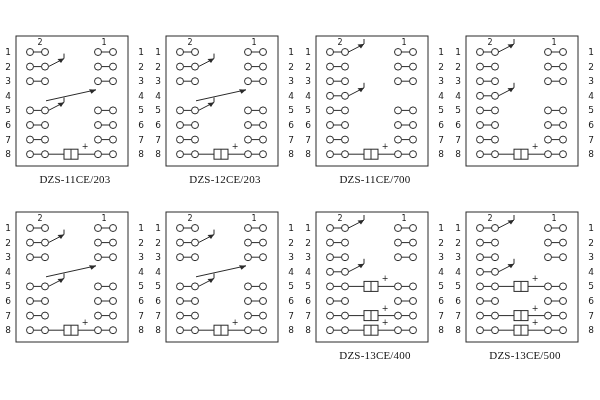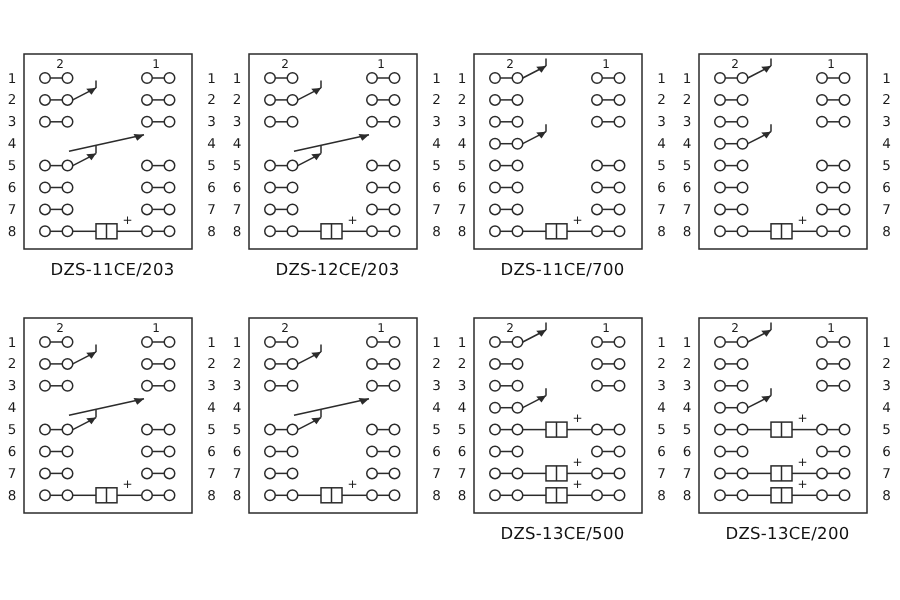--- a/index.html
+++ b/index.html
@@ -10,21 +10,21 @@
     padding:32px 0 6px 0;
     display:grid;
     grid-template-columns:repeat(4, 150px);
     grid-template-rows:repeat(2, 162px);
     row-gap:14px;
   }
   .cell { display:flex; flex-direction:column; align-items:center; }
   .diagram { width:150px; height:140px; display:block; }
   .label {
     font-size:11px; color:#111111; margin-top:1px;
-    letter-spacing:0.2px; text-align:center; white-space:nowrap;
+    letter-spacing:0.2px; text-align:center; white-space:nowrap;font-family:Liberation Serif, serif;
   }
   svg text { font-family:"DejaVu Sans", sans-serif; }
 </style>
 </head>
 <body>
 
 <main class="board">
   <figure class="cell">
     <svg class="diagram" viewBox="0 0 150 140">
         <rect x="16" y="4" width="112" height="130" fill="none" stroke="#2b2b2b" stroke-width="1"></rect>
@@ -579,21 +579,21 @@
         <line x1="33.5" y1="122.2" x2="41.5" y2="122.2" stroke="#2b2b2b" stroke-width="1"></line>
         <circle cx="98" cy="122.2" r="3.5" fill="#ffffff" stroke="#2b2b2b" stroke-width="1"></circle>
         <circle cx="113" cy="122.2" r="3.5" fill="#ffffff" stroke="#2b2b2b" stroke-width="1"></circle>
         <line x1="101.5" y1="122.2" x2="109.5" y2="122.2" stroke="#2b2b2b" stroke-width="1"></line>
         <line x1="48.5" y1="122.2" x2="64" y2="122.2" stroke="#2b2b2b" stroke-width="1"></line>
         <line x1="78" y1="122.2" x2="94.5" y2="122.2" stroke="#2b2b2b" stroke-width="1"></line>
         <rect x="64" y="117.2" width="14" height="10" fill="#ffffff" stroke="#2b2b2b" stroke-width="1"></rect>
         <line x1="71" y1="117.2" x2="71" y2="127.2" stroke="#2b2b2b" stroke-width="1"></line>
         <text x="85" y="117.2" font-size="8" fill="#1a1a1a" text-anchor="middle">+</text>
       </svg>
-    <figcaption class="label">DZS-13CE/500</figcaption>
+    <figcaption class="label">DZS-13CE/400</figcaption>
   </figure>
   <figure class="cell">
     <svg class="diagram" viewBox="0 0 150 140">
         <rect x="16" y="4" width="112" height="130" fill="none" stroke="#2b2b2b" stroke-width="1"></rect>
         <text x="8" y="23" font-size="9" fill="#1a1a1a" text-anchor="middle">1</text>
         <text x="141" y="23" font-size="9" fill="#1a1a1a" text-anchor="middle">1</text>
         <text x="8" y="37.6" font-size="9" fill="#1a1a1a" text-anchor="middle">2</text>
         <text x="141" y="37.6" font-size="9" fill="#1a1a1a" text-anchor="middle">2</text>
         <text x="8" y="52.2" font-size="9" fill="#1a1a1a" text-anchor="middle">3</text>
         <text x="141" y="52.2" font-size="9" fill="#1a1a1a" text-anchor="middle">3</text>
@@ -669,15 +669,15 @@
         <line x1="33.5" y1="122.2" x2="41.5" y2="122.2" stroke="#2b2b2b" stroke-width="1"></line>
         <circle cx="98" cy="122.2" r="3.5" fill="#ffffff" stroke="#2b2b2b" stroke-width="1"></circle>
         <circle cx="113" cy="122.2" r="3.5" fill="#ffffff" stroke="#2b2b2b" stroke-width="1"></circle>
         <line x1="101.5" y1="122.2" x2="109.5" y2="122.2" stroke="#2b2b2b" stroke-width="1"></line>
         <line x1="48.5" y1="122.2" x2="64" y2="122.2" stroke="#2b2b2b" stroke-width="1"></line>
         <line x1="78" y1="122.2" x2="94.5" y2="122.2" stroke="#2b2b2b" stroke-width="1"></line>
         <rect x="64" y="117.2" width="14" height="10" fill="#ffffff" stroke="#2b2b2b" stroke-width="1"></rect>
         <line x1="71" y1="117.2" x2="71" y2="127.2" stroke="#2b2b2b" stroke-width="1"></line>
         <text x="85" y="117.2" font-size="8" fill="#1a1a1a" text-anchor="middle">+</text>
       </svg>
-    <figcaption class="label">DZS-13CE/200</figcaption>
+    <figcaption class="label">DZS-13CE/500</figcaption>
   </figure>
 </main>
 
 </body></html>

